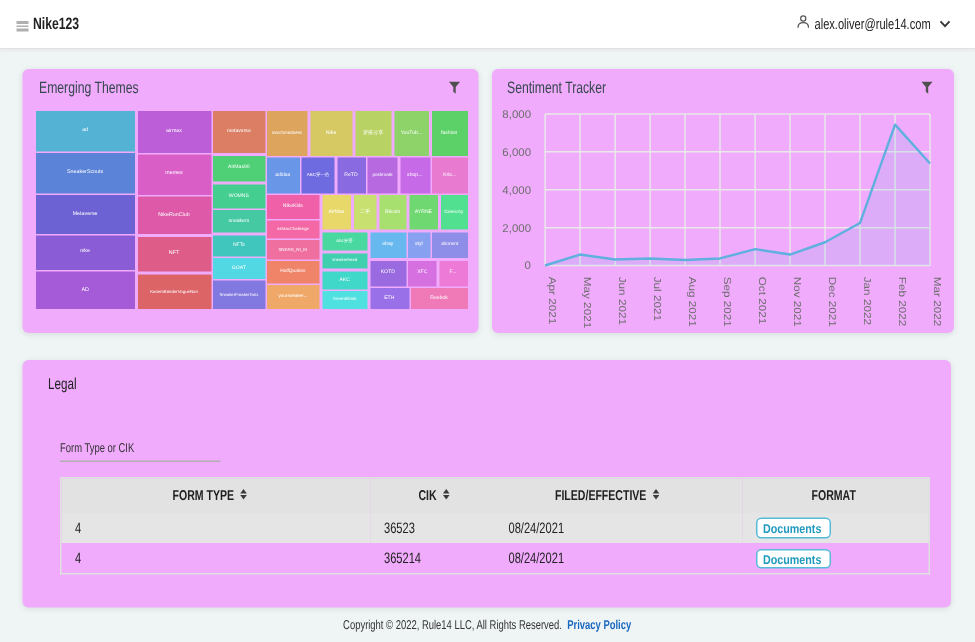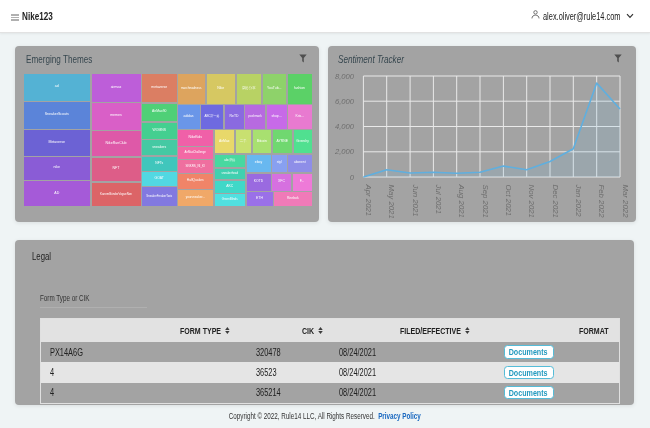--- a/index.html
+++ b/index.html
@@ -6,43 +6,43 @@
 body { background:#eff4f5; position:relative; overflow:hidden; }
 .cx { transform:scaleX(0.74); transform-origin:0 50%; display:inline-block; white-space:nowrap; }
 .cxc { transform:scaleX(0.74); transform-origin:50% 50%; display:inline-block; white-space:nowrap; }
 .cxb { transform:scaleX(0.84); transform-origin:50% 50%; display:inline-block; }
 .topbar { position:absolute; left:0; top:0; width:650px; height:33px; background:#fff;
   border-bottom:1px solid #e2e2e2; box-shadow:0 1px 2px rgba(0,0,0,0.06); }
 .burger { position:absolute; left:11px; top:14px; width:8px; height:6.5px; }
 .burger div { height:1.7px; background:#b0b0b0; margin-bottom:0.9px; }
 .brand { position:absolute; left:21.5px; top:10px; font-size:11px; font-weight:bold; color:#212121; transform:scaleX(0.74); transform-origin:0 50%; }
 .user { position:absolute; left:543px; top:11px; font-size:10px; color:#212121; transform:scaleX(0.74); transform-origin:0 50%; }
-.card { position:absolute; background:#a3a3a3; border-radius:4px; box-shadow:0 1px 4px rgba(0,0,0,0.09); }
+.card { position:absolute; background:#f0abfc; border-radius:4px; box-shadow:0 1px 4px rgba(0,0,0,0.09); }
 #card1 { left:15px; top:45.5px; width:303.5px; height:176px; }
-#card2 { left:327.5px; top:45.5px; width:308px; height:176px;font-style:italic; }
+#card2 { left:327.5px; top:45.5px; width:308px; height:176px; }
 #card3 { left:15px; top:240px; width:619px; height:165px; }
 .ctitle { position:absolute; left:10.5px; top:7.5px; font-size:11px; color:#37474f; transform:scaleX(0.74); transform-origin:0 50%; white-space:nowrap; }
 .funnel { position:absolute; top:8.5px; }
 .funnel svg { display:block; }
 .treemap { position:absolute; left:8.5px; top:28.5px; width:288px; height:132px; }
 .tile { position:absolute; color:#fff; display:flex; align-items:center; justify-content:center;
   text-align:center; overflow:hidden; line-height:1.1; white-space:nowrap; }
 svg.chart { position:absolute; left:0; top:0; }
 svg.chart line { stroke:#e9e9e9; stroke-width:1; }
 svg.chart text { font-family:"Liberation Sans",sans-serif; font-size:8.5px; fill:#6e6e6e; }
 .legal { position:absolute; left:16.5px; top:10px; font-size:10.5px; color:#222; transform:scaleX(0.74); transform-origin:0 50%; }
 .tabs { position:absolute; left:0; top:26px; width:619px; height:17px; border-bottom:1px solid #e0e0e0; }
 .tab1 { position:absolute; left:15.5px; top:4px; width:52px; text-align:center; font-size:10px; color:#222; white-space:nowrap; }
 .tab2 { position:absolute; left:84px; top:4px; width:58px; text-align:center; font-size:10px; color:#222; white-space:nowrap; }
 .tabline { position:absolute; left:15.5px; top:15.5px; width:52px; height:2.5px; background:#2ab0a6; }
 .formlab { position:absolute; left:25px; top:52.5px; font-size:8.5px; color:#333; transform:scaleX(0.74); transform-origin:0 50%; }
 .formline { position:absolute; left:25px; top:66.5px; width:106.5px; height:1px; background:#b0b0b0; }
 table.grid { position:absolute; left:25px; top:78px; width:580px; border-collapse:collapse;
   font-size:10px; color:#212121; border:1px solid #e0e0e0; }
-table.grid th { background:#e2e2e2; font-size:9.5px; color:#212121; text-align:right;
+table.grid th { background:#e2e2e2; font-size:9.5px; color:#212121; text-align:center;
   font-weight:bold; height:23.5px; padding:0 0 0 9px; }
 table.grid td { height:20.4px; padding:0 0 0 9px; }
 tr.odd td { background:#e5e5e5; }
 .sort { display:inline-block; vertical-align:middle; margin-left:6px; margin-top:-2px; }
 .sort b { display:block; width:0; height:0; border-left:3.6px solid transparent; border-right:3.6px solid transparent; }
 .sort b.u { border-bottom:3.4px solid #3c3c3c; margin-bottom:1.6px; }
 .sort b.d { border-top:3.4px solid #3c3c3c; }
 .docbtn { display:inline-block; width:50px; height:13.5px; line-height:13px; text-align:center;
   border:1px solid #55bcd8; border-radius:3.5px; color:#2299be; font-size:8.5px; font-weight:bold;
   background:#fff; }
@@ -188,26 +188,20 @@
         <col style="width:164.5px">
         <col>
       </colgroup>
     <tbody>
         <tr>
           <th><span class="cx">FORM TYPE<span class="sort"><b class="u"></b><b class="d"></b></span></span></th>
           <th><span class="cx">CIK<span class="sort"><b class="u"></b><b class="d"></b></span></span></th>
           <th><span class="cx">FILED/EFFECTIVE<span class="sort"><b class="u"></b><b class="d"></b></span></span></th>
           <th><span class="cx">FORMAT</span></th>
         </tr>
-    <tr>
-          <td><span class="cx">PX14A6G</span></td>
-          <td><span class="cx">320478</span></td>
-          <td><span class="cx">08/24/2021</span></td>
-          <td><span class="docbtn"><span class="cxb">Documents</span></span></td>
-        </tr>
     <tr class="odd">
           <td><span class="cx">4</span></td>
           <td><span class="cx">36523</span></td>
           <td><span class="cx">08/24/2021</span></td>
           <td><span class="docbtn"><span class="cxb">Documents</span></span></td>
         </tr>
     <tr>
           <td><span class="cx">4</span></td>
           <td><span class="cx">365214</span></td>
           <td><span class="cx">08/24/2021</span></td>

